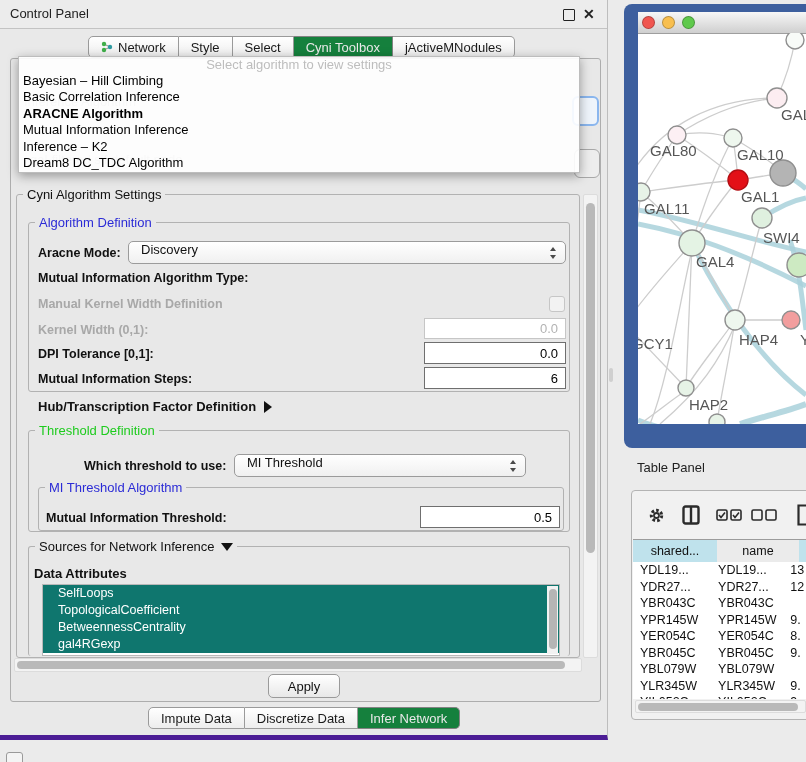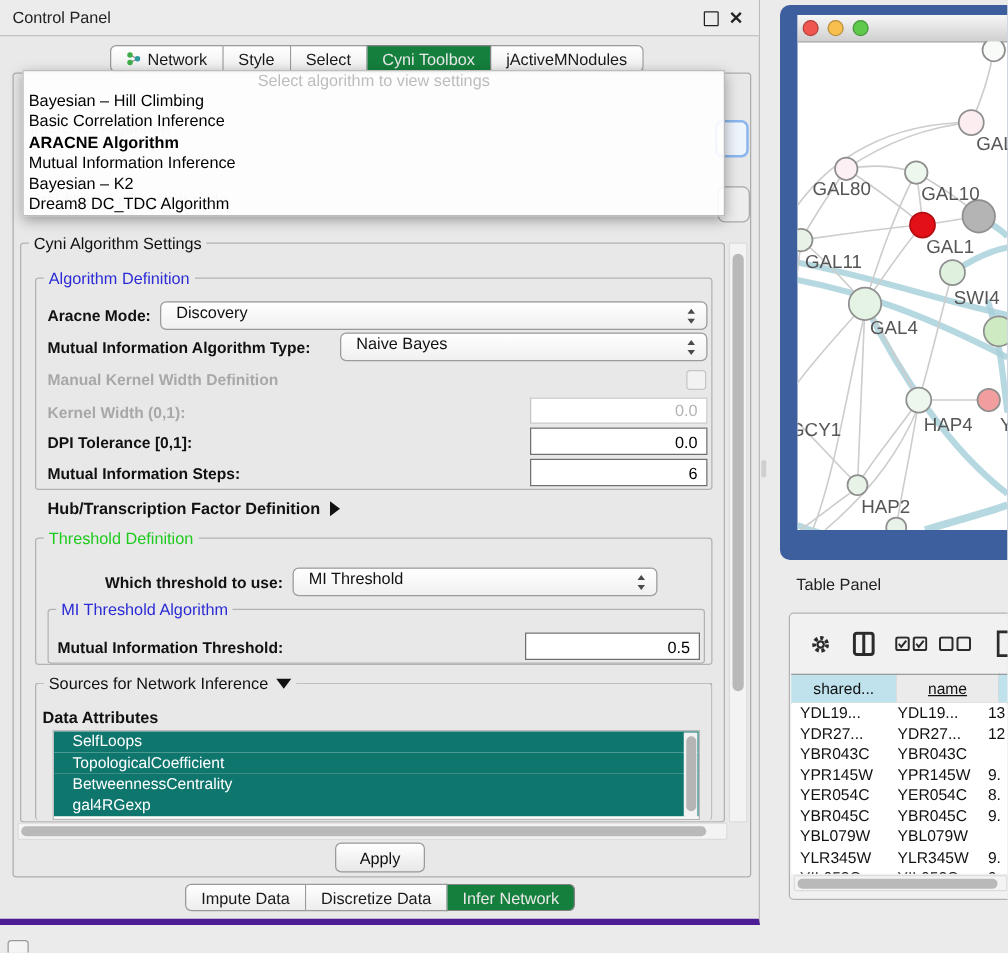--- a/index.html
+++ b/index.html
@@ -143,44 +143,40 @@
   <div class="abs ghost-btn-focus"></div>
   <div class="abs ghost-btn"></div>
 
   <div class="abs algo-popup">
     <div class="algo-placeholder">Select algorithm to view settings</div>
     <div id="algo-options">
         <div class="algo-option">Bayesian – Hill Climbing</div>
         <div class="algo-option">Basic Correlation Inference</div>
         <div class="algo-option hl">ARACNE Algorithm</div>
         <div class="algo-option">Mutual Information Inference</div>
-        <div class="algo-option">Bayesian – K2</div>
+        <div class="algo-option">Inference – K2</div>
         <div class="algo-option">Dream8 DC_TDC Algorithm</div>
       </div>
   </div>
 
   <div class="abs group" style="left:16px;top:194px;width:562px;height:462px;">
     <div class="gtitle">Cyni Algorithm Settings</div>
   </div>
 
   <div class="abs group" style="left:28px;top:222px;width:540px;height:168px;">
     <div class="gtitle blue">Algorithm Definition</div>
   </div>
 
   <div class="abs flabel" style="left:38px;top:246px;">Aracne Mode:</div>
   <div class="abs combo" style="left:128px;top:241px;width:438px;height:23px;box-sizing:border-box;">
     <span>Discovery</span>
     <span class="arrows"></span>
   </div>
 
   <div class="abs flabel" style="left:38px;top:271px;">Mutual Information Algorithm Type:</div>
-  <div class="abs combo" style="left:272px;top:266px;width:294px;height:23px;box-sizing:border-box;">
-    <span>Naive Bayes</span>
-    <span class="arrows"></span>
-  </div>
 
   <div class="abs flabel disabled" style="left:38px;top:297px;">Manual Kernel Width Definition</div>
   <div class="abs cb" style="left:549px;top:296px;"></div>
 
   <div class="abs flabel disabled" style="left:38px;top:323px;">Kernel Width (0,1):</div>
   <div class="abs tfield disabled" style="left:424px;top:318px;width:142px;height:21px;box-sizing:border-box;">
     <span>0.0</span>
   </div>
 
   <div class="abs flabel" style="left:38px;top:347px;">DPI Tolerance [0,1]:</div>
@@ -360,21 +356,21 @@
   <rect x="1" y="1" width="10" height="10" rx="1.5" fill="none" stroke="#2b2b2b" stroke-width="1.6"></rect>
   <rect x="15" y="1" width="10" height="10" rx="1.5" fill="none" stroke="#2b2b2b" stroke-width="1.6"></rect>
 </svg>
 <svg class="abs" style="left:797px;top:504px;" width="14" height="22" viewBox="0 0 14 22">
   <path d="M1.5,1.5 h8 l4,4 v15 h-12 z" fill="none" stroke="#2b2b2b" stroke-width="2.2"></path>
 </svg>
 
 <div class="th-cell" style="left:633px;width:84px;background:#bfe2ec;">
   <span>shared...</span>
 </div>
-<div class="th-cell" style="left:717px;width:82px;background:#ebebeb;text-decoration:underline;">
+<div class="th-cell" style="left:717px;width:82px;background:#ebebeb;">
   <span>name</span>
 </div>
 <div class="th-cell" style="left:799px;width:7px;background:#bfe2ec;border-right:none;">
   <span></span>
 </div>
 
 <div class="abs trows" id="table-rows">
     <div class="trow">
       <span class="tcell c0">YDL19...</span>
       <span class="tcell c1">YDL19...</span>

